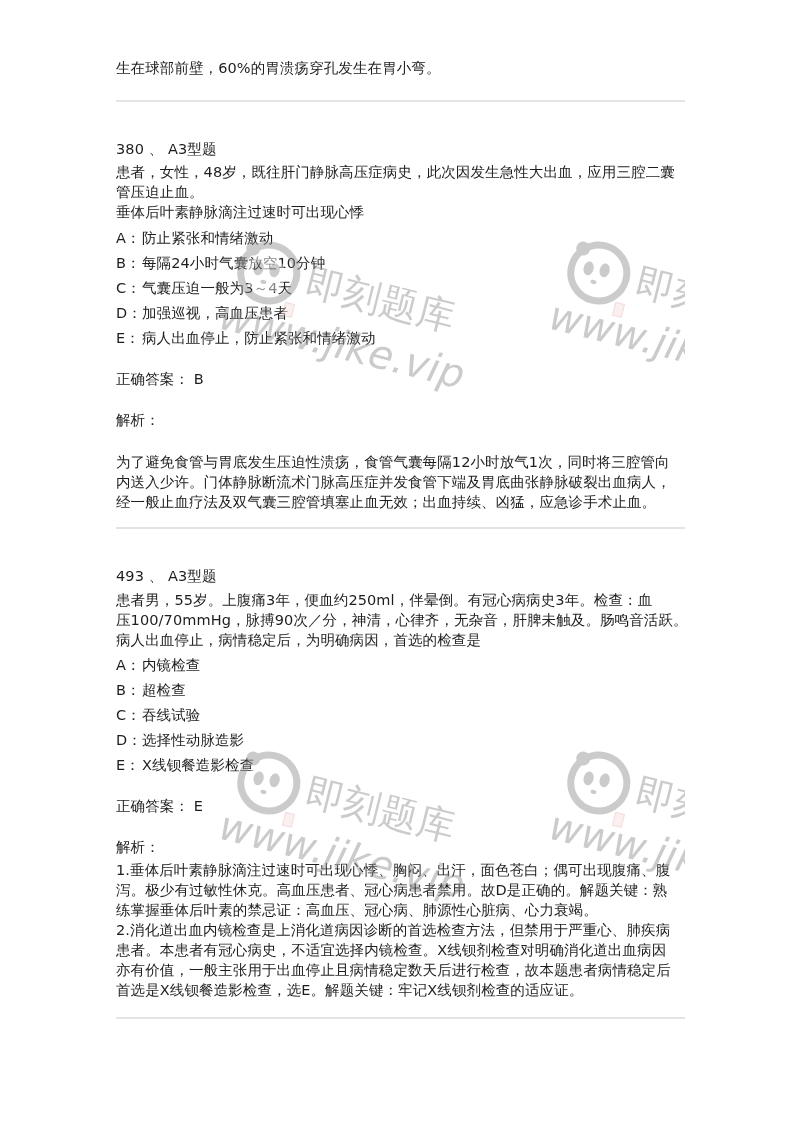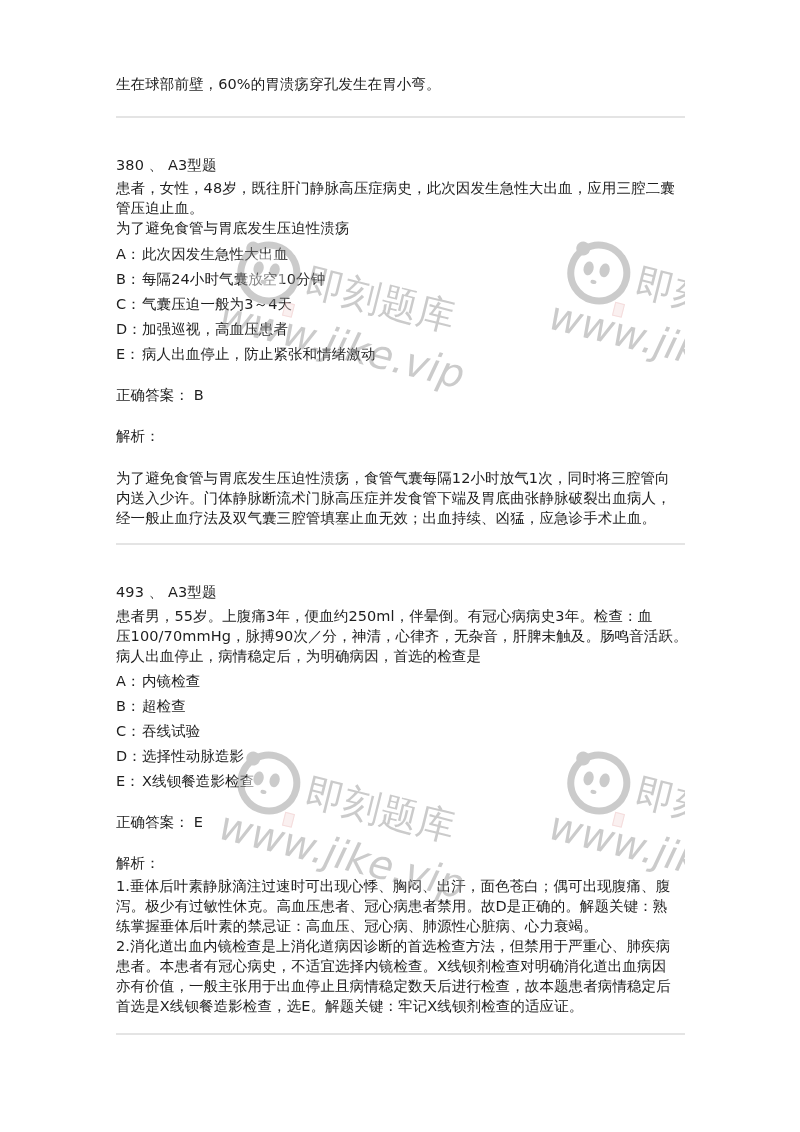--- a/index.html
+++ b/index.html
@@ -11,21 +11,21 @@
       width: 800px;
       height: 1132px;
       position: relative;
       overflow: hidden;
       font-family: "DejaVu Sans", "Liberation Sans", sans-serif;
       color: #1e1e1e;
     }
     .page {
       position: absolute;
       left: 116px;
-      top: 16px;
+      top: 0;
       width: 569px;
       height: 863px;
     }
     .line {
       position: absolute;
       left: 0;
       font-size: 14.5px;
       line-height: 19px;
       white-space: nowrap;
       letter-spacing: 0.1px;
@@ -105,24 +105,24 @@
 
 <div class="page">
 
   <div class="line" style="top:59px">生在球部前壁，60%的胃溃疡穿孔发生在胃小弯。</div>
   <div class="divider" style="top:100px"></div>
 
   <div>
     <div class="line" style="top:140px">380 、 A3型题</div>
     <div class="line" style="top:163px">患者，女性，48岁，既往肝门静脉高压症病史，此次因发生急性大出血，应用三腔二囊</div>
     <div class="line" style="top:183px">管压迫止血。</div>
-    <div class="line" style="top:203px">为了避免食管与胃底发生压迫性溃疡</div>
+    <div class="line" style="top:203px">垂体后叶素静脉滴注过速时可出现心悸</div>
 
     <div class="line" style="top:229px">
-      <span class="opt-letter">A：</span><span>此次因发生急性大出血</span>
+      <span class="opt-letter">A：</span><span>防止紧张和情绪激动</span>
     </div>
     <div class="line" style="top:254px">
       <span class="opt-letter">B：</span><span>每隔24小时气囊放空10分钟</span>
     </div>
     <div class="line" style="top:279px">
       <span class="opt-letter">C：</span><span>气囊压迫一般为3～4天</span>
     </div>
     <div class="line" style="top:304px">
       <span class="opt-letter">D：</span><span>加强巡视，高血压患者</span>
     </div>

